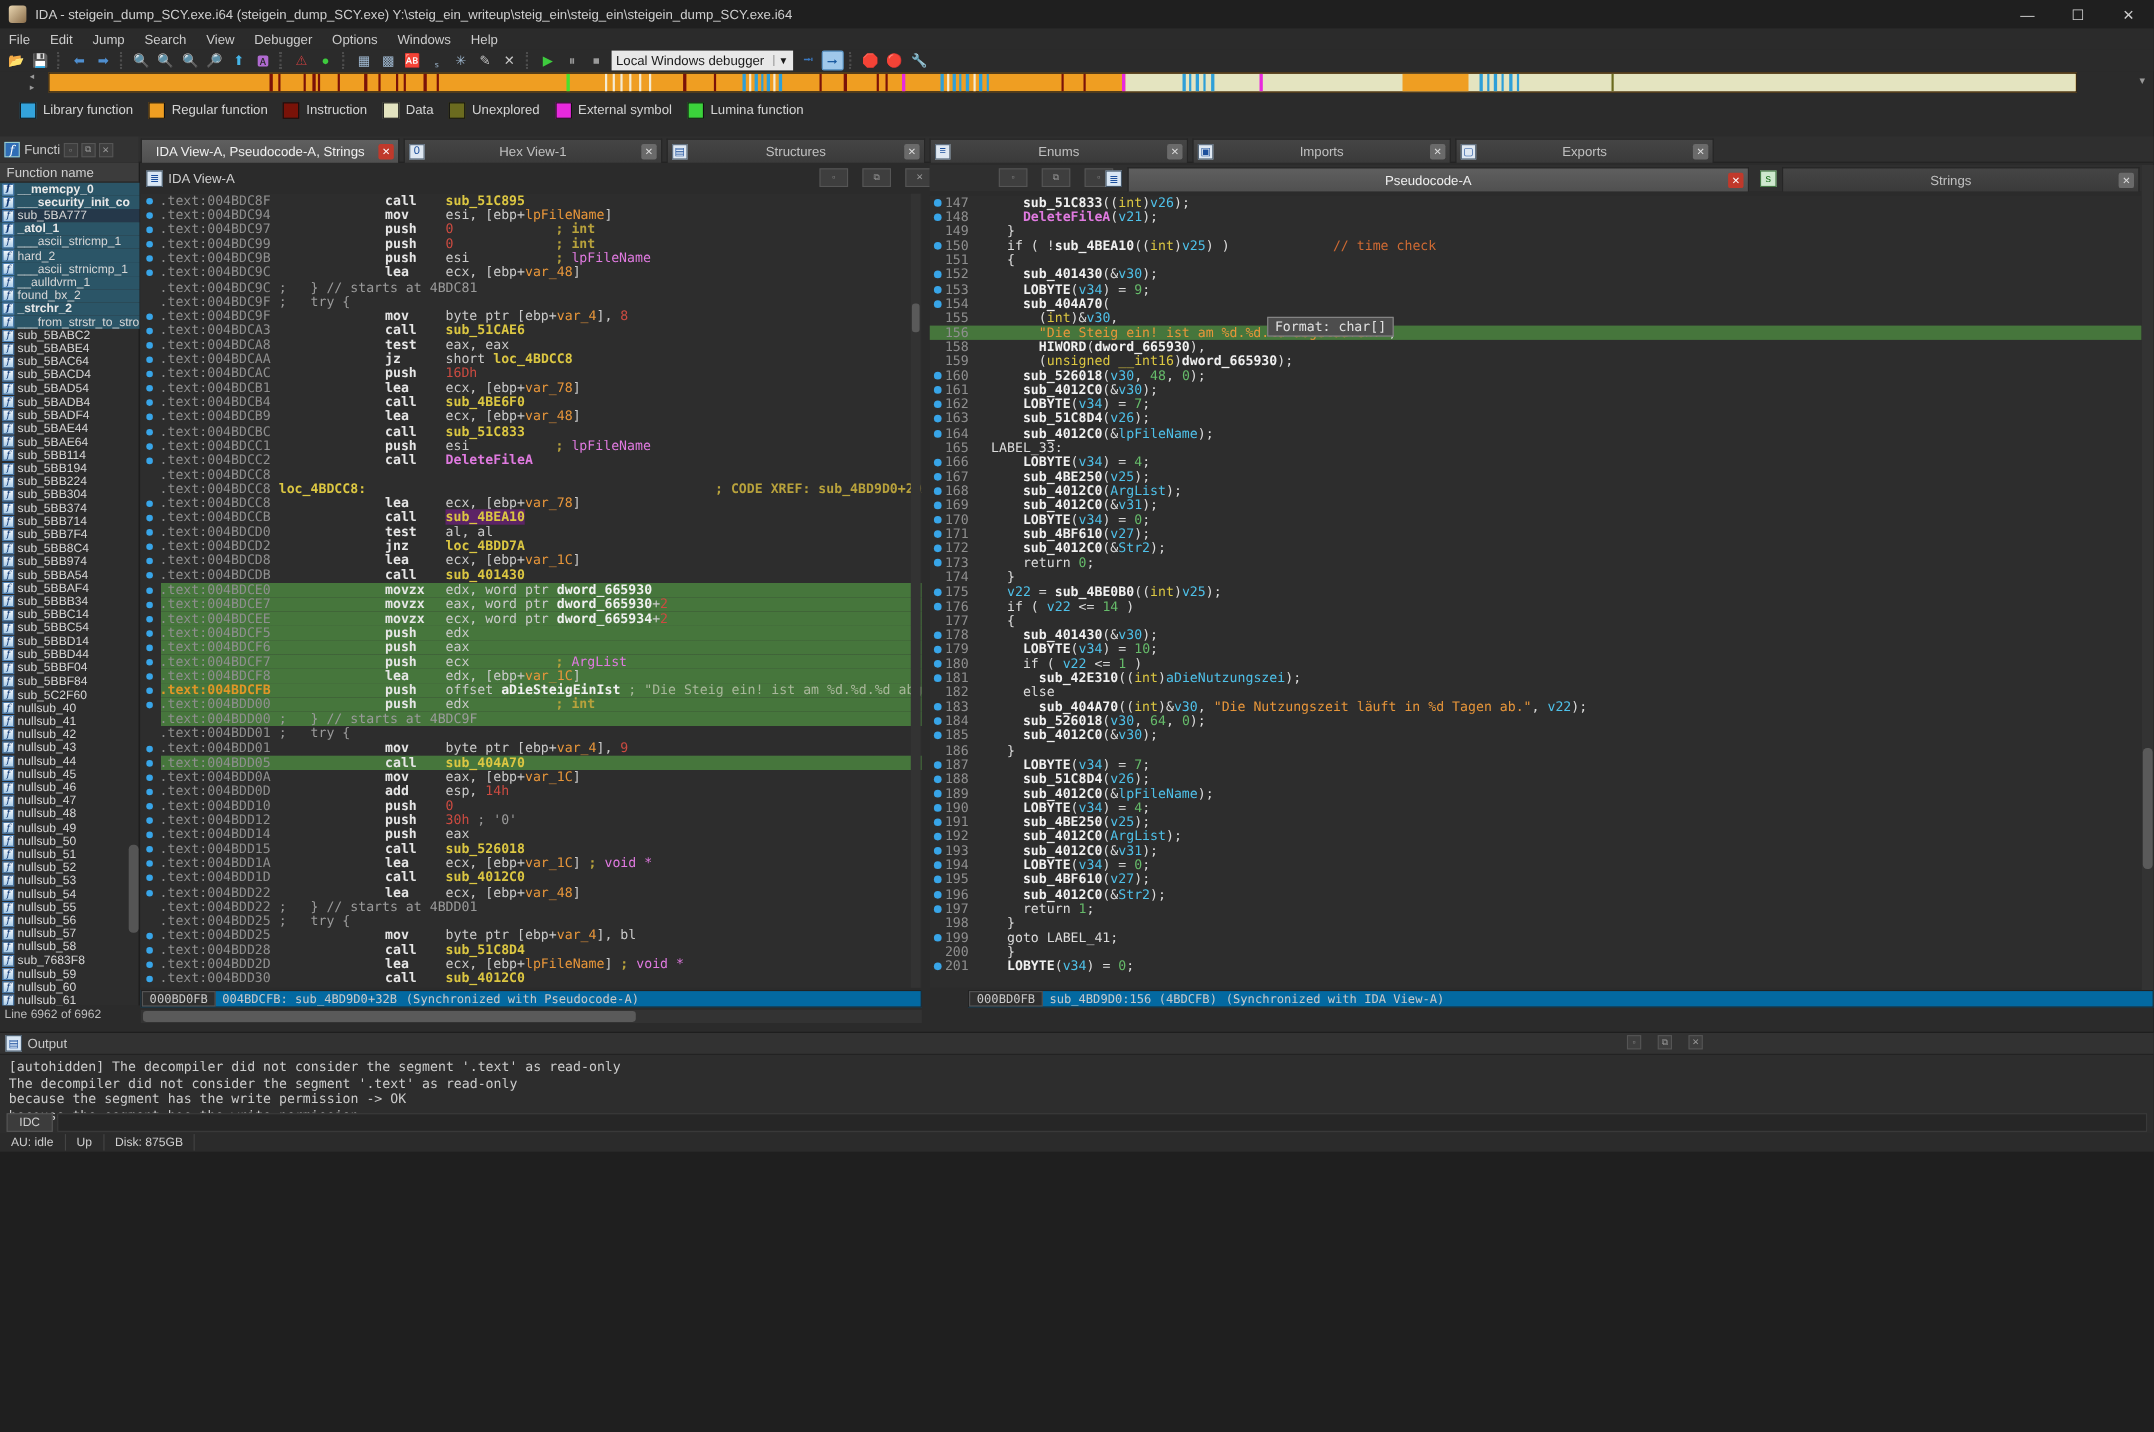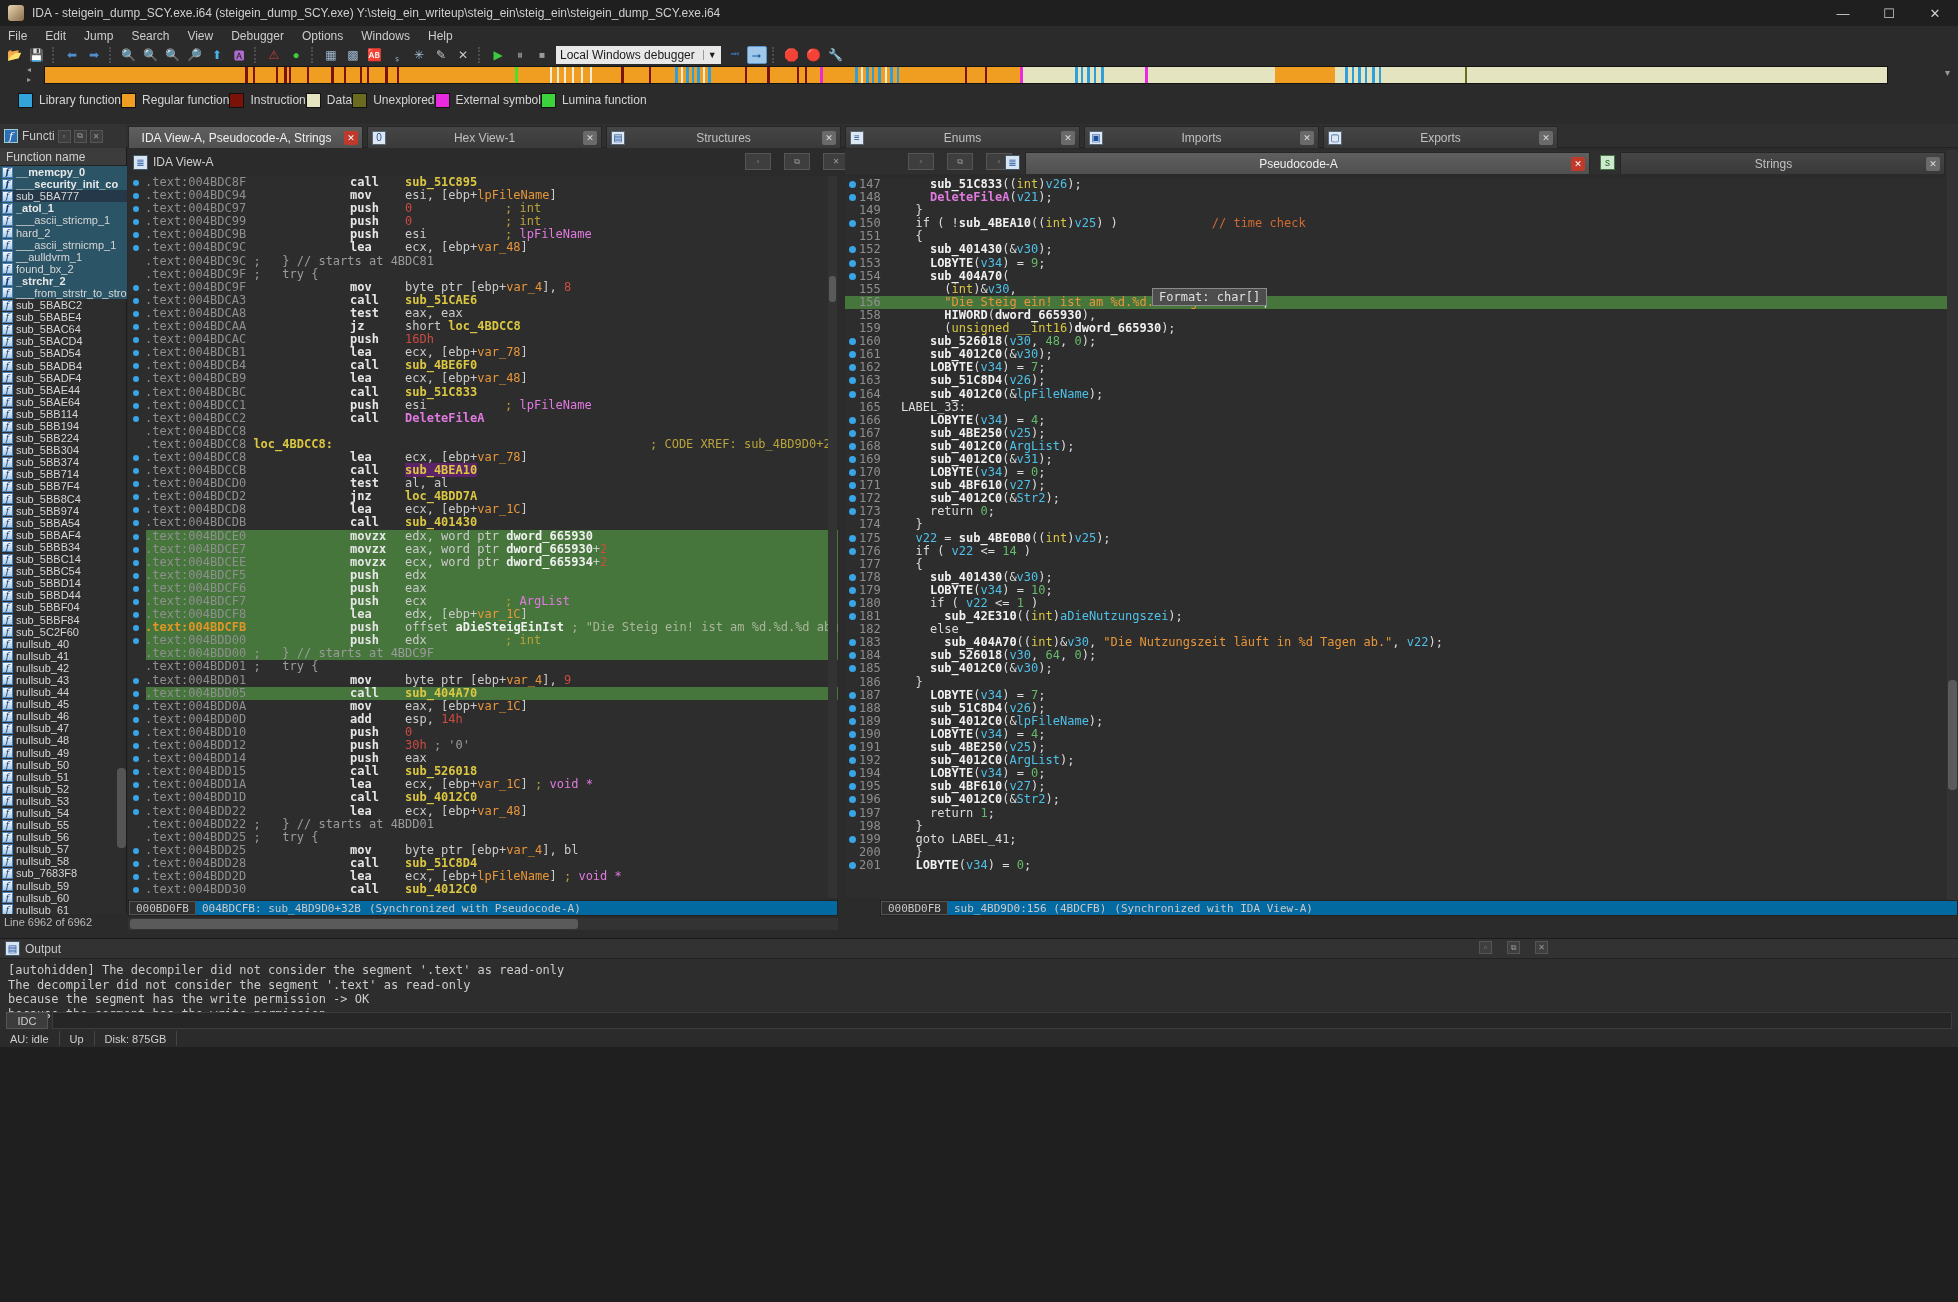--- a/index.html
+++ b/index.html
@@ -29,21 +29,21 @@
               padding:0 4px;margin:0 3px;font-size:12px;}
   #dbg-select .arrow{margin-left:8px;border-left:1px solid #999;padding-left:4px;font-size:9px;}
   
   #navband-row{position:absolute;left:0;top:65px;width:100%;height:21px;}
   #navband-arrows{position:absolute;left:18px;top:0;width:22px;height:21px;color:#9a9a9a;font-size:8px;line-height:10px;text-align:center;}
   #navband{position:absolute;left:44px;top:1px;width:1844px;height:18px;background:#ef9e22;overflow:hidden;border:1px solid #141414;}
   #navband .base-data{position:absolute;left:978px;top:0;width:866px;height:18px;background:#e4e4c0;}
   .stripe{position:absolute;top:0;height:18px;}
   #navband-end{position:absolute;right:8px;top:2px;color:#9a9a9a;font-size:10px;}
   
-  #legend{position:absolute;left:18px;top:88px;height:24px;display:flex;align-items:center;}
+  #legend{position:absolute;left:18px;top:88px;height:24px;display:flex;align-items:center;gap:14px;}
   .leg{display:flex;align-items:center;gap:6px;color:#d4d4d4;font-size:12px;}
   .chip{width:15px;height:15px;border:1px solid #111;}
   
   #maintabs{position:absolute;left:0;top:124px;width:100%;height:24px;background:#2f2f2f;border-bottom:1px solid #222;}
   #functitle{position:absolute;left:0;top:0;width:126px;height:24px;display:flex;align-items:center;background:#333;}
   .fwicon{width:14px;height:14px;margin:0 4px;background:#2f6db5;color:#fff;font-family:"DejaVu Serif",serif;
           font-style:italic;font-size:11px;display:flex;align-items:center;justify-content:center;border:1px solid #9cc;}
   .fminibtn{width:13px;height:13px;background:#3e3e3e;border:1px solid #555;margin-left:3px;color:#999;
             font-size:8px;display:flex;align-items:center;justify-content:center;}
   .mtab{position:absolute;top:2px;height:22px;background:linear-gradient(#454545,#3a3a3a);
@@ -78,21 +78,21 @@
   #idaview{position:absolute;left:128px;top:176px;width:710px;height:722px;background:#2d2d2d;overflow:hidden;}
   .asm-line{position:relative;height:13.1px;line-height:13.1px;white-space:pre;font-size:12px;}
   .asm-line.hl{background:linear-gradient(90deg,#2d2d2d 18px,#46763c 18px);}
   .dotc{display:inline-block;width:17px;}
   .dotc.on::before{content:"";display:inline-block;width:6px;height:6px;border-radius:3px;background:#38a5e8;margin-left:5px;}
   .addr{color:#8f8f8f;}
   .addr.acol{display:inline-block;width:205px;}
   .addr.cur{color:#e09627;font-weight:bold;}
   .mn{display:inline-block;width:55px;color:#e6e6e6;font-weight:bold;}
   .sg-r{color:#cbcbcb;} .sg-n{color:#cc4b41;} .sg-f{color:#dcc742;font-weight:bold;}
-  .sg-x{color:#e07ae0;font-weight:bold;} .sg-v{color:#e8963a;} .sg-c{color:#b8a23c;}
+  .sg-x{color:#e07ae0;font-weight:bold;} .sg-v{color:#e8963a;} .sg-c{color:#b8a23c;font-weight:bold;}
   .sg-p{color:#e07ae0;} .sg-g{color:#a9b79b;} .sg-d{color:#f0f0f0;font-weight:bold;}
   .sg-c2{color:#9b9b9b;} .sg-L{color:#dcc742;font-weight:bold;}
   .sg-hlp{background:#5c2466;}
   .cmt-abs{position:absolute;top:0;}
   #idascroll-v{position:absolute;left:828px;top:176px;width:9px;height:722px;background:#333;}
   #idascroll-v .thumb{position:absolute;left:1px;top:100px;width:7px;height:26px;background:#5a5a5a;border-radius:3px;}
   .statusbar{position:absolute;height:16px;background:#0369a1;border:1px solid #222;color:#c8c8c8;
              display:flex;align-items:center;font-size:11px;}
   .statusbox{background:#2f2f2f;border:1px solid #555;padding:0 6px;height:14px;display:flex;align-items:center;margin-right:6px;}
   #idahscroll{position:absolute;left:128px;top:918px;width:710px;height:12px;background:#333;}
@@ -721,20 +721,21 @@
       <div class="ps-line"><span class="ps-dot"></span><span class="ps-num">183</span><span class="ps-code"><span>      </span><span class="pf">sub_404A70</span><span class="pw">((</span><span class="pk">int</span><span class="pw">)&amp;</span><span class="pV">v30</span><span class="pw">, </span><span class="ps">"Die Nutzungszeit läuft in %d Tagen ab."</span><span class="pw">, </span><span class="pV">v22</span><span class="pw">);</span></span></div>
       <div class="ps-line"><span class="ps-dot"></span><span class="ps-num">184</span><span class="ps-code"><span>    </span><span class="pf">sub_526018</span><span class="pw">(</span><span class="pV">v30</span><span class="pw">, </span><span class="pN">64</span><span class="pw">, </span><span class="pN">0</span><span class="pw">);</span></span></div>
       <div class="ps-line"><span class="ps-dot"></span><span class="ps-num">185</span><span class="ps-code"><span>    </span><span class="pf">sub_4012C0</span><span class="pw">(&amp;</span><span class="pV">v30</span><span class="pw">);</span></span></div>
       <div class="ps-line"><span class="ps-num">186</span><span class="ps-code"><span>  </span><span class="pw">}</span></span></div>
       <div class="ps-line"><span class="ps-dot"></span><span class="ps-num">187</span><span class="ps-code"><span>    </span><span class="pf">LOBYTE</span><span class="pw">(</span><span class="pV">v34</span><span class="pw">) = </span><span class="pN">7</span><span class="pw">;</span></span></div>
       <div class="ps-line"><span class="ps-dot"></span><span class="ps-num">188</span><span class="ps-code"><span>    </span><span class="pf">sub_51C8D4</span><span class="pw">(</span><span class="pV">v26</span><span class="pw">);</span></span></div>
       <div class="ps-line"><span class="ps-dot"></span><span class="ps-num">189</span><span class="ps-code"><span>    </span><span class="pf">sub_4012C0</span><span class="pw">(&amp;</span><span class="pV">lpFileName</span><span class="pw">);</span></span></div>
       <div class="ps-line"><span class="ps-dot"></span><span class="ps-num">190</span><span class="ps-code"><span>    </span><span class="pf">LOBYTE</span><span class="pw">(</span><span class="pV">v34</span><span class="pw">) = </span><span class="pN">4</span><span class="pw">;</span></span></div>
       <div class="ps-line"><span class="ps-dot"></span><span class="ps-num">191</span><span class="ps-code"><span>    </span><span class="pf">sub_4BE250</span><span class="pw">(</span><span class="pV">v25</span><span class="pw">);</span></span></div>
       <div class="ps-line"><span class="ps-dot"></span><span class="ps-num">192</span><span class="ps-code"><span>    </span><span class="pf">sub_4012C0</span><span class="pw">(</span><span class="pV">ArgList</span><span class="pw">);</span></span></div>
+      <div class="ps-line"><span class="ps-dot"></span><span class="ps-num">193</span><span class="ps-code"><span>    </span><span class="pf">sub_4012C0</span><span class="pw">(&amp;</span><span class="pV">v31</span><span class="pw">);</span></span></div>
       <div class="ps-line"><span class="ps-dot"></span><span class="ps-num">194</span><span class="ps-code"><span>    </span><span class="pf">LOBYTE</span><span class="pw">(</span><span class="pV">v34</span><span class="pw">) = </span><span class="pN">0</span><span class="pw">;</span></span></div>
       <div class="ps-line"><span class="ps-dot"></span><span class="ps-num">195</span><span class="ps-code"><span>    </span><span class="pf">sub_4BF610</span><span class="pw">(</span><span class="pV">v27</span><span class="pw">);</span></span></div>
       <div class="ps-line"><span class="ps-dot"></span><span class="ps-num">196</span><span class="ps-code"><span>    </span><span class="pf">sub_4012C0</span><span class="pw">(&amp;</span><span class="pV">Str2</span><span class="pw">);</span></span></div>
       <div class="ps-line"><span class="ps-dot"></span><span class="ps-num">197</span><span class="ps-code"><span>    </span><span class="pw">return </span><span class="pN">1</span><span class="pw">;</span></span></div>
       <div class="ps-line"><span class="ps-num">198</span><span class="ps-code"><span>  </span><span class="pw">}</span></span></div>
       <div class="ps-line"><span class="ps-dot"></span><span class="ps-num">199</span><span class="ps-code"><span>  </span><span class="pw">goto LABEL_41;</span></span></div>
       <div class="ps-line"><span class="ps-num">200</span><span class="ps-code"><span>  </span><span class="pw">}</span></span></div>
       <div class="ps-line"><span class="ps-dot"></span><span class="ps-num">201</span><span class="ps-code"><span>  </span><span class="pf">LOBYTE</span><span class="pw">(</span><span class="pV">v34</span><span class="pw">) = </span><span class="pN">0</span><span class="pw">;</span></span></div>
     </div>
   <div id="tooltip" class="mono">Format: char[]</div>

